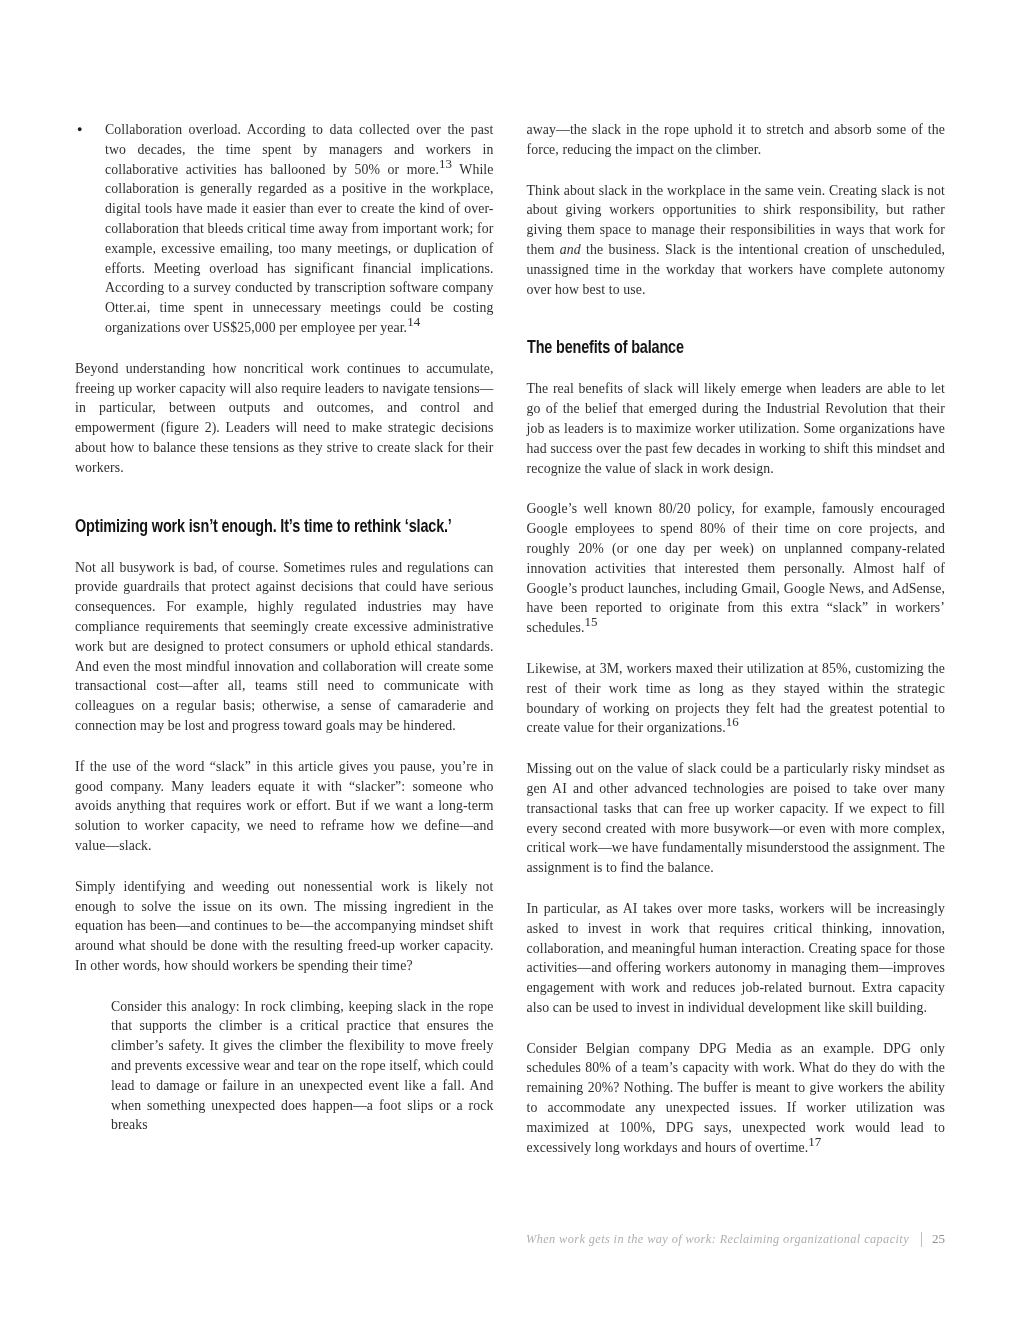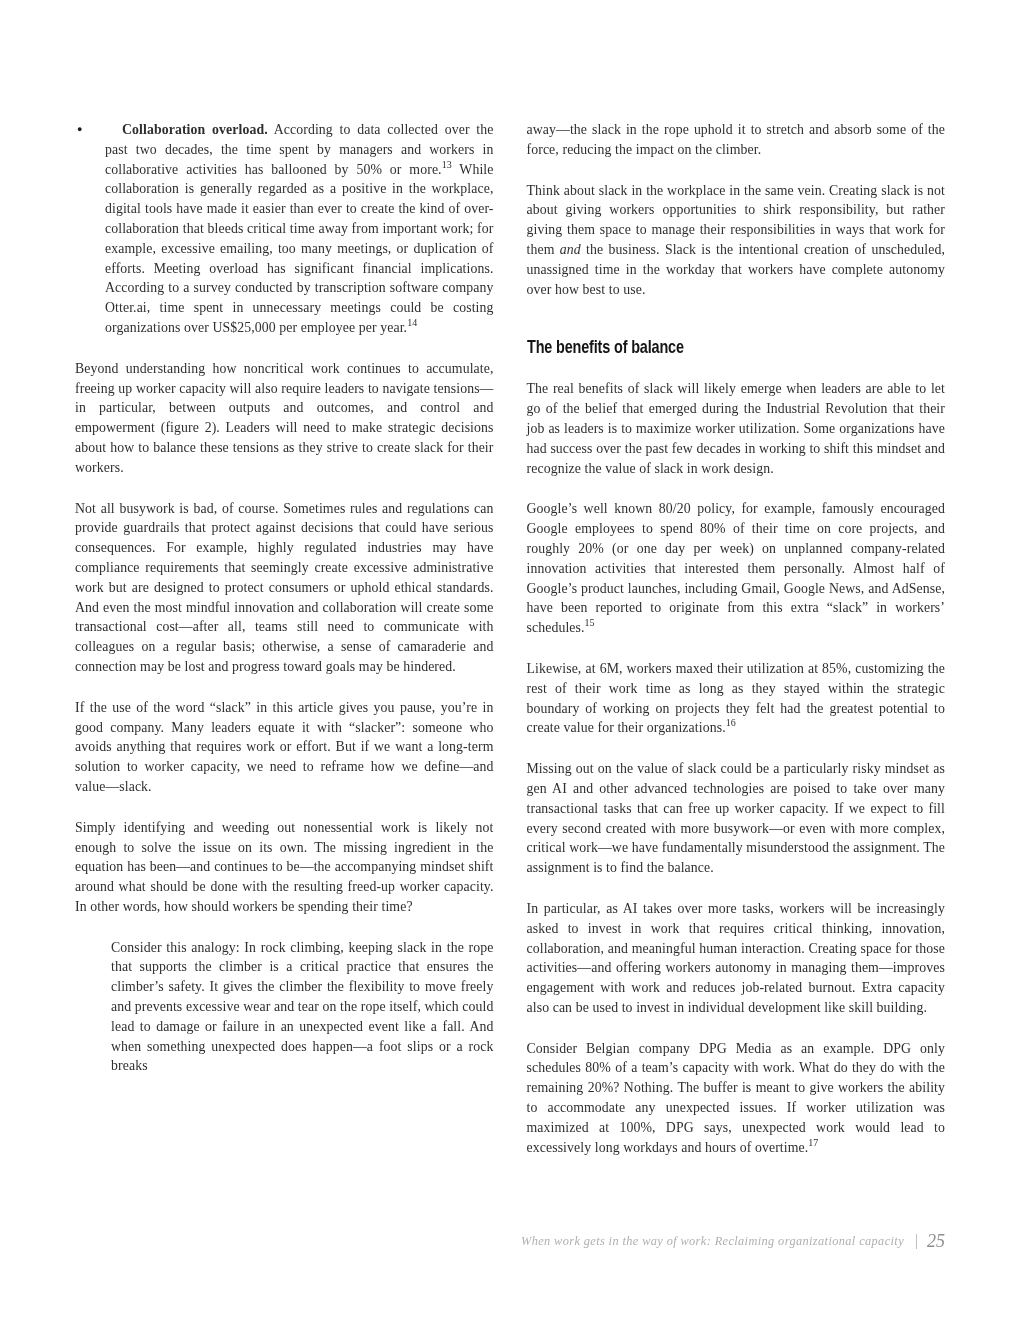--- a/index.html
+++ b/index.html
@@ -30,24 +30,24 @@
     font-size: 13.8px;
     line-height: 19.8px;
     letter-spacing: 0.1px;
     text-align: justify;
     hyphens: auto;
     -webkit-hyphens: auto;
     margin-bottom: 21px;
     color: #2f2f2f;
   }
   .para.flow-continues { text-align-last: justify; margin-left: 36px; }
-  .bold-lead { font-weight: 700; margin-left: 17px; }
+  .bold-lead { font-weight: 400; }
   .em { font-style: italic; }
   sup.fn {
-    font-size: 10px;
+    font-size: 13px;
     line-height: 0;
     vertical-align: super;
     letter-spacing: 0;
   }
   .bullet-item {
     display: flex;
     margin-bottom: 21px;
   }
   .bullet-glyph-cell {
     width: 30px;
@@ -86,41 +86,43 @@
     color: #b1afad;
   }
   .footer-divider {
     width: 1px;
     height: 15px;
     background: #c2c0be;
     margin: 0 10px 0 12px;
   }
   .footer-pagenum {
     font-family: "Liberation Serif", serif;
-    font-size: 18px;
+    font-size: 13px;
     color: #908e8c;
-    font-style: italic;
   }
 </style>
 </head>
 <body>
 
 <div class="page">
 
   <div class="content">
 
     <div class="column">
 
       <div class="bullet-item">
         <div class="bullet-glyph-cell">●</div>
         <p class="para"><span class="bold-lead">Collaboration overload.</span><span> According to data collected over the past two decades, the time spent by managers and workers in collaborative activities has ballooned by 50% or more.</span><sup class="fn">13</sup><span> While collaboration is generally regarded as a positive in the workplace, digital tools have made it easier than ever to create the kind of over-collaboration that bleeds critical time away from important work; for example, excessive emailing, too many meetings, or duplication of efforts. Meeting overload has significant financial implications. According to a survey conducted by transcription software company Otter.ai, time spent in unnecessary meetings could be costing organizations over US$25,000 per employee per year.</span><sup class="fn">14</sup></p>
       </div>
 
       <p class="para">Beyond understanding how noncritical work continues to accumulate, freeing up worker capacity will also require leaders to navigate tensions—in particular, between outputs and outcomes, and control and empowerment (figure 2). Leaders will need to make strategic decisions about how to balance these tensions as they strive to create slack for their workers.</p>
 
+      <div class="heading-block">
+        <h2 class="section-heading">Optimizing work isn’t enough. It’s time to rethink ‘slack.’</h2>
+      </div>
 
       <p class="para">Not all busywork is bad, of course. Sometimes rules and regulations can provide guardrails that protect against decisions that could have serious consequences. For example, highly regulated industries may have compliance requirements that seemingly create excessive administrative work but are designed to protect consumers or uphold ethical standards. And even the most mindful innovation and collaboration will create some transactional cost—after all, teams still need to communicate with colleagues on a regular basis; otherwise, a sense of camaraderie and connection may be lost and progress toward goals may be hindered.</p>
 
       <p class="para">If the use of the word “slack” in this article gives you pause, you’re in good company. Many leaders equate it with “slacker”: someone who avoids anything that requires work or effort. But if we want a long-term solution to worker capacity, we need to reframe how we define—and value—slack.</p>
 
       <p class="para">Simply identifying and weeding out nonessential work is likely not enough to solve the issue on its own. The missing ingredient in the equation has been—and continues to be—the accompanying mindset shift around what should be done with the resulting freed-up worker capacity. In other words, how should workers be spending their time?</p>
 
       <p class="para flow-continues">Consider this analogy: In rock climbing, keeping slack in the rope that supports the climber is a critical practice that ensures the climber’s safety. It gives the climber the flexibility to move freely and prevents excessive wear and tear on the rope itself, which could lead to damage or failure in an unexpected event like a fall. And when something unexpected does happen—a foot slips or a rock breaks</p>
 
     </div>
@@ -132,21 +134,21 @@
       <p class="para"><span>Think about slack in the workplace in the same vein. Creating slack is not about giving workers opportunities to shirk responsibility, but rather giving them space to manage their responsibilities in ways that work for them </span><span class="em">and</span><span> the business. Slack is the intentional creation of unscheduled, unassigned time in the workday that workers have complete autonomy over how best to use.</span></p>
 
       <div class="heading-block">
         <h2 class="section-heading">The benefits of balance</h2>
       </div>
 
       <p class="para">The real benefits of slack will likely emerge when leaders are able to let go of the belief that emerged during the Industrial Revolution that their job as leaders is to maximize worker utilization. Some organizations have had success over the past few decades in working to shift this mindset and recognize the value of slack in work design.</p>
 
       <p class="para"><span>Google’s well known 80/20 policy, for example, famously encouraged Google employees to spend 80% of their time on core projects, and roughly 20% (or one day per week) on unplanned company-related innovation activities that interested them personally. Almost half of Google’s product launches, including Gmail, Google News, and AdSense, have been reported to originate from this extra “slack” in workers’ schedules.</span><sup class="fn">15</sup></p>
 
-      <p class="para"><span>Likewise, at 6M, workers maxed their utilization at 85%, customizing the rest of their work time as long as they stayed within the strategic boundary of working on projects they felt had the greatest potential to create value for their organizations.</span><sup class="fn">16</sup></p>
+      <p class="para"><span>Likewise, at 3M, workers maxed their utilization at 85%, customizing the rest of their work time as long as they stayed within the strategic boundary of working on projects they felt had the greatest potential to create value for their organizations.</span><sup class="fn">16</sup></p>
 
       <p class="para">Missing out on the value of slack could be a particularly risky mindset as gen AI and other advanced technologies are poised to take over many transactional tasks that can free up worker capacity. If we expect to fill every second created with more busywork—or even with more complex, critical work—we have fundamentally misunderstood the assignment. The assignment is to find the balance.</p>
 
       <p class="para">In particular, as AI takes over more tasks, workers will be increasingly asked to invest in work that requires critical thinking, innovation, collaboration, and meaningful human interaction. Creating space for those activities—and offering workers autonomy in managing them—improves engagement with work and reduces job-related burnout. Extra capacity also can be used to invest in individual development like skill building.</p>
 
       <p class="para"><span>Consider Belgian company DPG Media as an example. DPG only schedules 80% of a team’s capacity with work. What do they do with the remaining 20%? Nothing. The buffer is meant to give workers the ability to accommodate any unexpected issues. If worker utilization was maximized at 100%, DPG says, unexpected work would lead to excessively long workdays and hours of overtime.</span><sup class="fn">17</sup></p>
 
     </div>
 
   </div>

